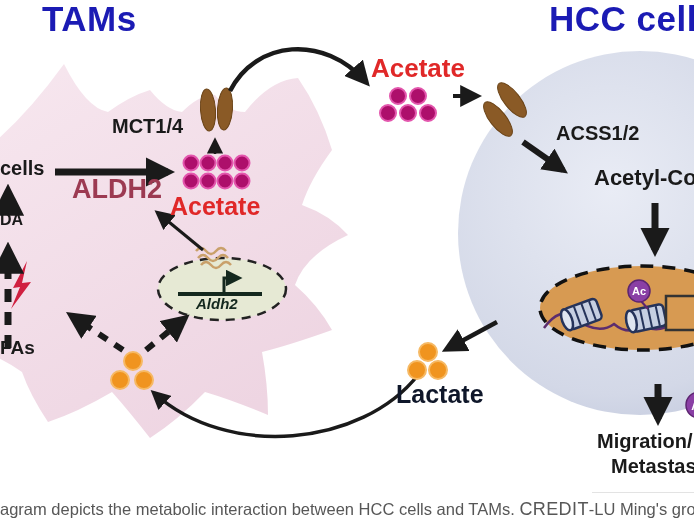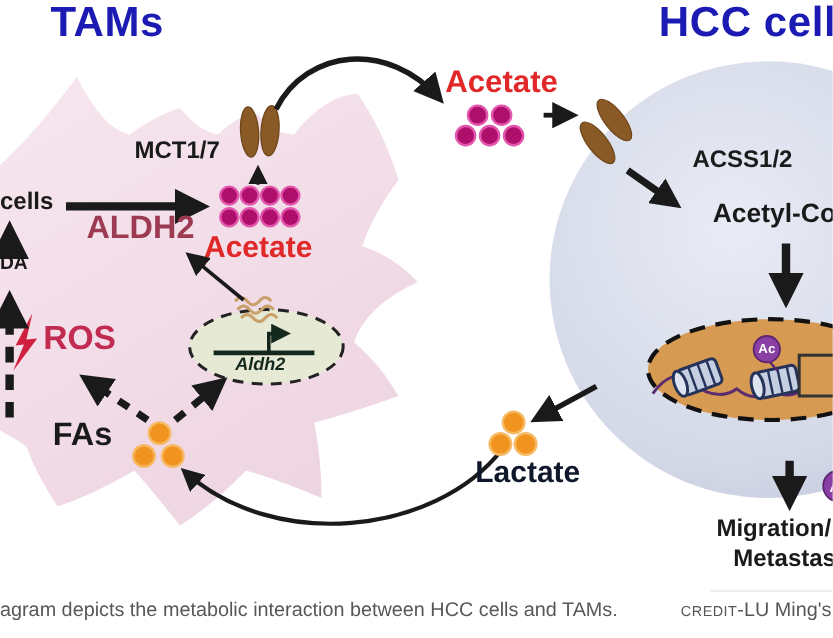--- a/index.html
+++ b/index.html
@@ -9,36 +9,36 @@
   }
   #diagram-svg{position:absolute;left:0;top:0;}
   .lbl{position:absolute;white-space:nowrap;line-height:1;color:#1a1a1a;font-weight:700;text-align:center;}
   .t-title{font-size:35px;color:#1b1bb4;letter-spacing:.5px;}
   .t-mct{left:112px;top:116px;font-size:20px;}
   .t-dehyde{left:0;top:158px;font-size:20px;}
   .t-aldh2{left:72px;top:176px;font-size:27px;color:#9c3a52;}
   .t-acetate-tam{left:170px;top:194px;font-size:25px;color:#e02828;}
   .t-da{left:0;top:212px;font-size:16px;}
   .t-ros{left:36px;top:268px;font-size:28px;color:#c22b50;}
-  .t-fas{left:0;top:349px;font-size:27px;padding-left:44px;}
+  .t-fas{left:0;top:338px;font-size:19px;}
   .t-gene{left:196px;top:296px;font-size:15px;font-style:italic;color:#14281e;}
   .t-acetate-mid{left:371px;top:55px;font-size:26px;color:#e02828;}
-  .t-acss{left:556px;top:123px;font-size:20px;font-weight:600;margin-left:21px;}
+  .t-acss{left:556px;top:123px;font-size:20px;font-weight:600;}
   .t-acoa{left:594px;top:167px;font-size:22px;font-weight:600;}
   .t-migr{left:597px;top:431px;font-size:20px;font-weight:600;}
   .t-meta{left:611px;top:456px;font-size:20px;font-weight:600;}
   .t-lactate{left:396px;top:382px;font-size:25px;color:#0f172a;}
   .t-ac{width:24px;text-align:center;font-size:11px;color:#fff;font-weight:700;}
   .t-ac1{left:627px;top:286px;}
   .t-ac2{left:687px;top:400px;font-size:12px;}
   .caption{
     position:absolute;left:0;top:499px;width:694px;overflow:hidden;white-space:nowrap;
     font-size:16.5px;color:#575757;font-weight:400;
   }
-  .caption .credit{font-size:12px;letter-spacing:.4px;margin-left:48px;}
+  .caption .credit{font-size:18px;letter-spacing:.4px;}
   .divider{position:absolute;left:592px;top:492px;width:102px;height:1px;background:#e3e3e3;}
 </style>
 </head>
 <body>
 
 <div id="stage">
 
   <svg id="diagram-svg" width="694" height="497" viewBox="0 0 694 497">
     <defs>
       <linearGradient id="tamGrad" x1="0" y1="0" x2="0.6" y2="1">
@@ -170,26 +170,25 @@
     <g fill="#f0941f" stroke="#f6b964" stroke-width="2">
       <circle cx="428" cy="352" r="9"></circle>
         <circle cx="417" cy="370" r="9"></circle>
         <circle cx="438" cy="370" r="9"></circle>
     </g>
   </svg>
 
   <div class="lbl t-title" style="left:42px;top:1px;">TAMs</div>
   <div class="lbl t-title" style="left:549px;top:1px;">HCC cells</div>
 
-  <div class="lbl t-mct">MCT1/7</div>
+  <div class="lbl t-mct">MCT1/4</div>
   <div class="lbl t-dehyde">cells</div>
   <div class="lbl t-aldh2">ALDH2</div>
   <div class="lbl t-acetate-tam">Acetate</div>
   <div class="lbl t-da">DA</div>
-  <div class="lbl t-ros">ROS</div>
   <div class="lbl t-fas">FAs</div>
   <div class="lbl t-gene">Aldh2</div>
 
   <div class="lbl t-acetate-mid">Acetate</div>
   <div class="lbl t-lactate">Lactate</div>
 
   <div class="lbl t-acss">ACSS1/2</div>
   <div class="lbl t-acoa">Acetyl-CoA</div>
   <div class="lbl t-ac t-ac1">Ac</div>
   <div class="lbl t-ac t-ac2">Ac</div>

